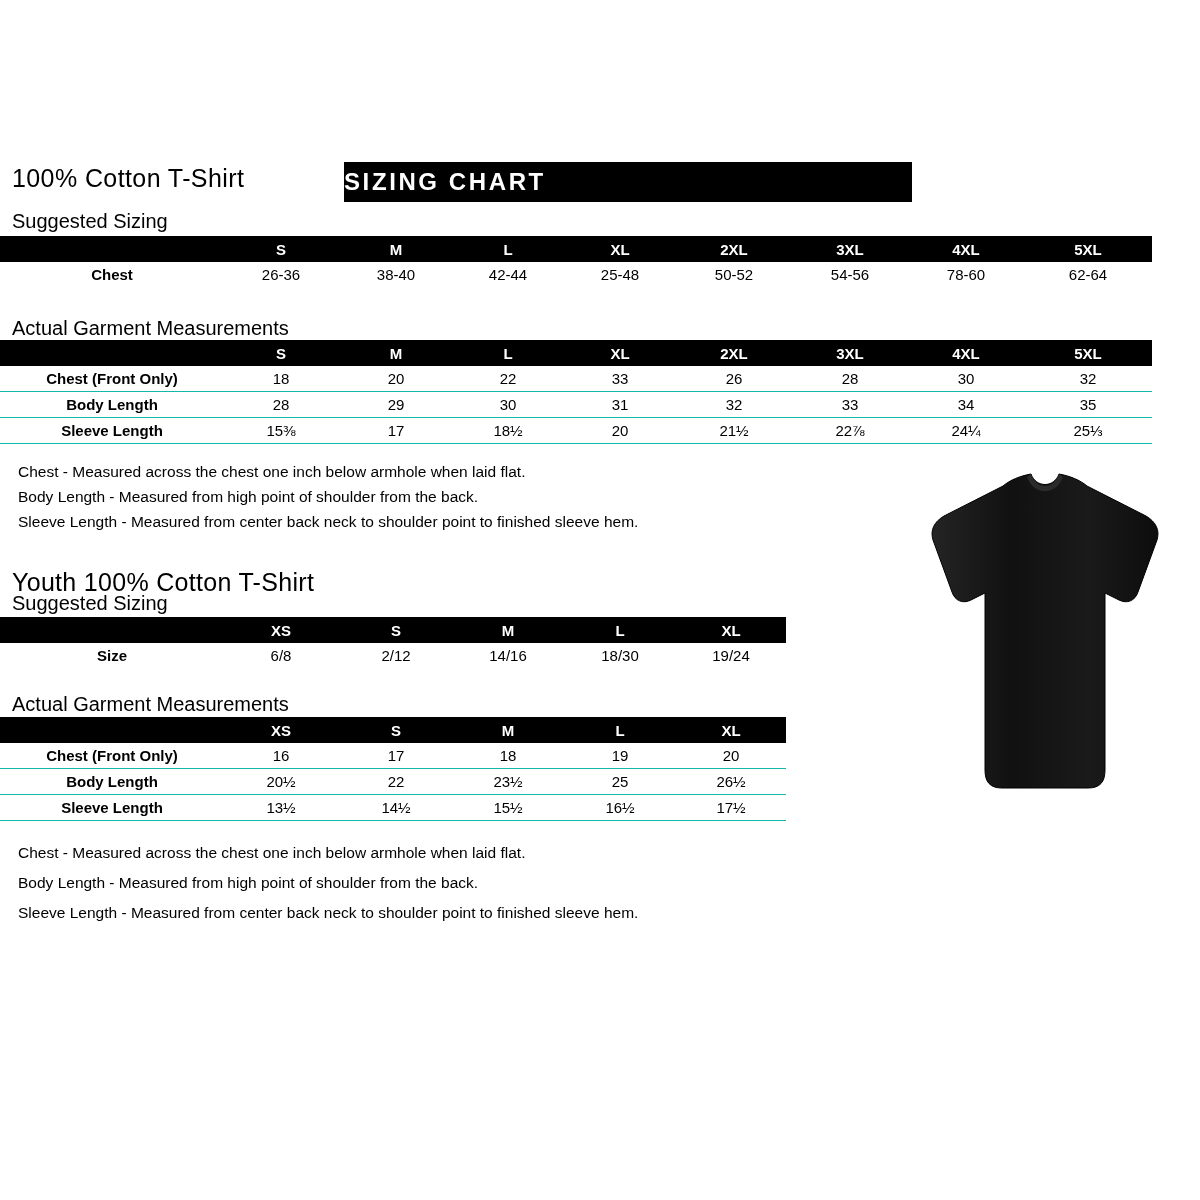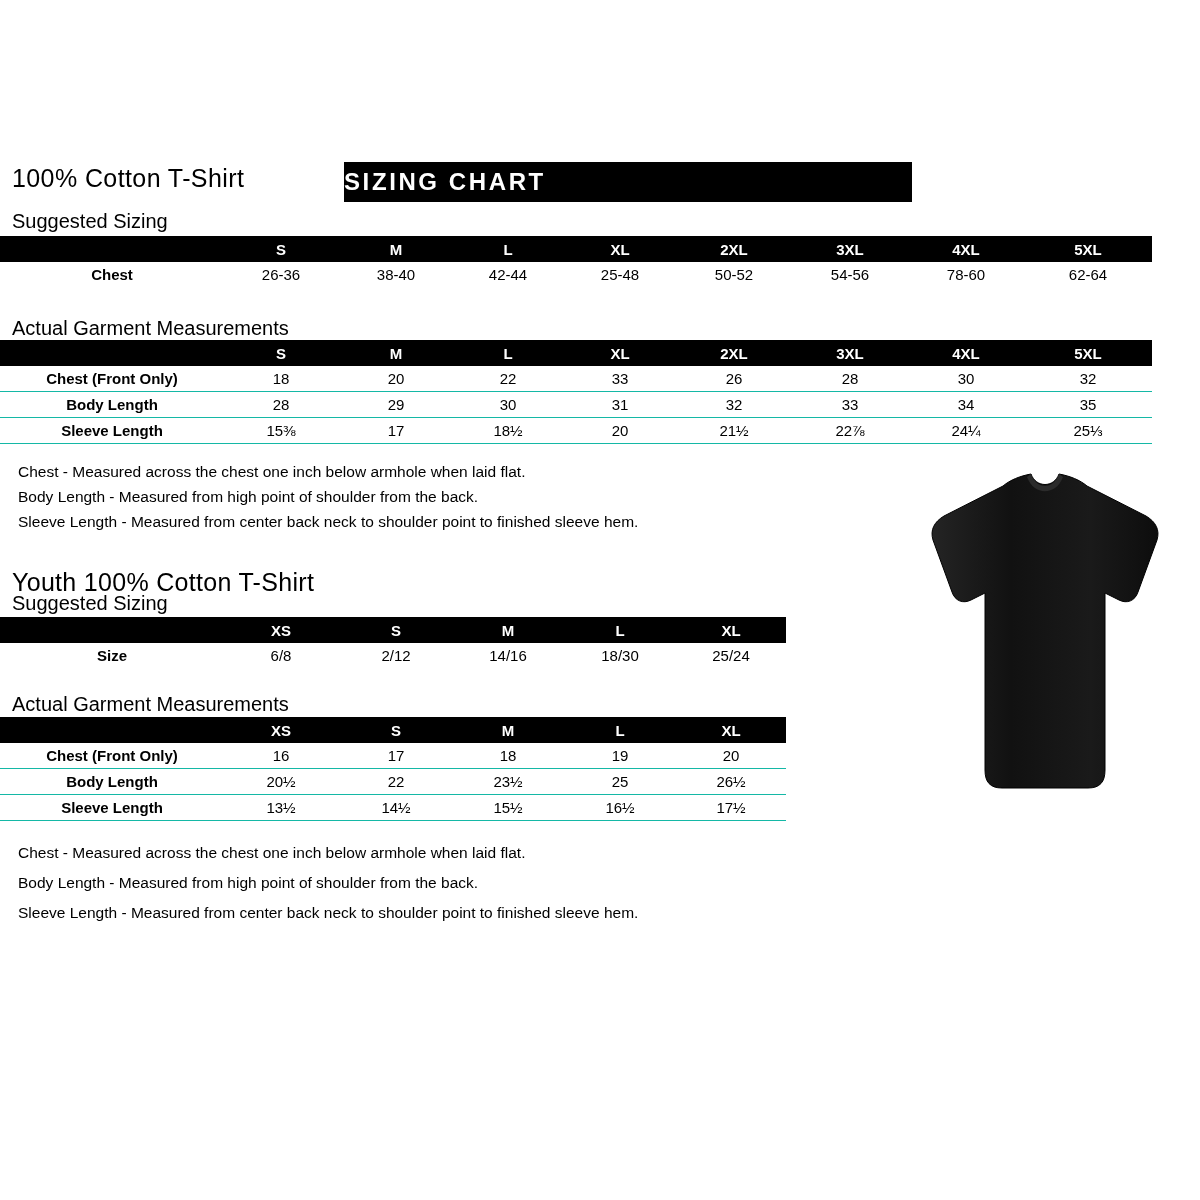--- a/index.html
+++ b/index.html
@@ -278,21 +278,21 @@
         <th>XL</th>
       </tr>
     </thead>
     <tbody>
       <tr>
         <td class="rowlabel">Size</td>
         <td>6/8</td>
         <td>2/12</td>
         <td>14/16</td>
         <td>18/30</td>
-        <td>25/24</td>
+        <td>19/24</td>
       </tr>
     </tbody>
   </table>
 
   <div class="sublabel" style="left:12px; top:694px;">Actual Garment Measurements</div>
 
   <table class="sz" style="left:0px; top:717px; width:786px;">
     <colgroup>
       <col style="width:222px">
         <col style="width:118px">

